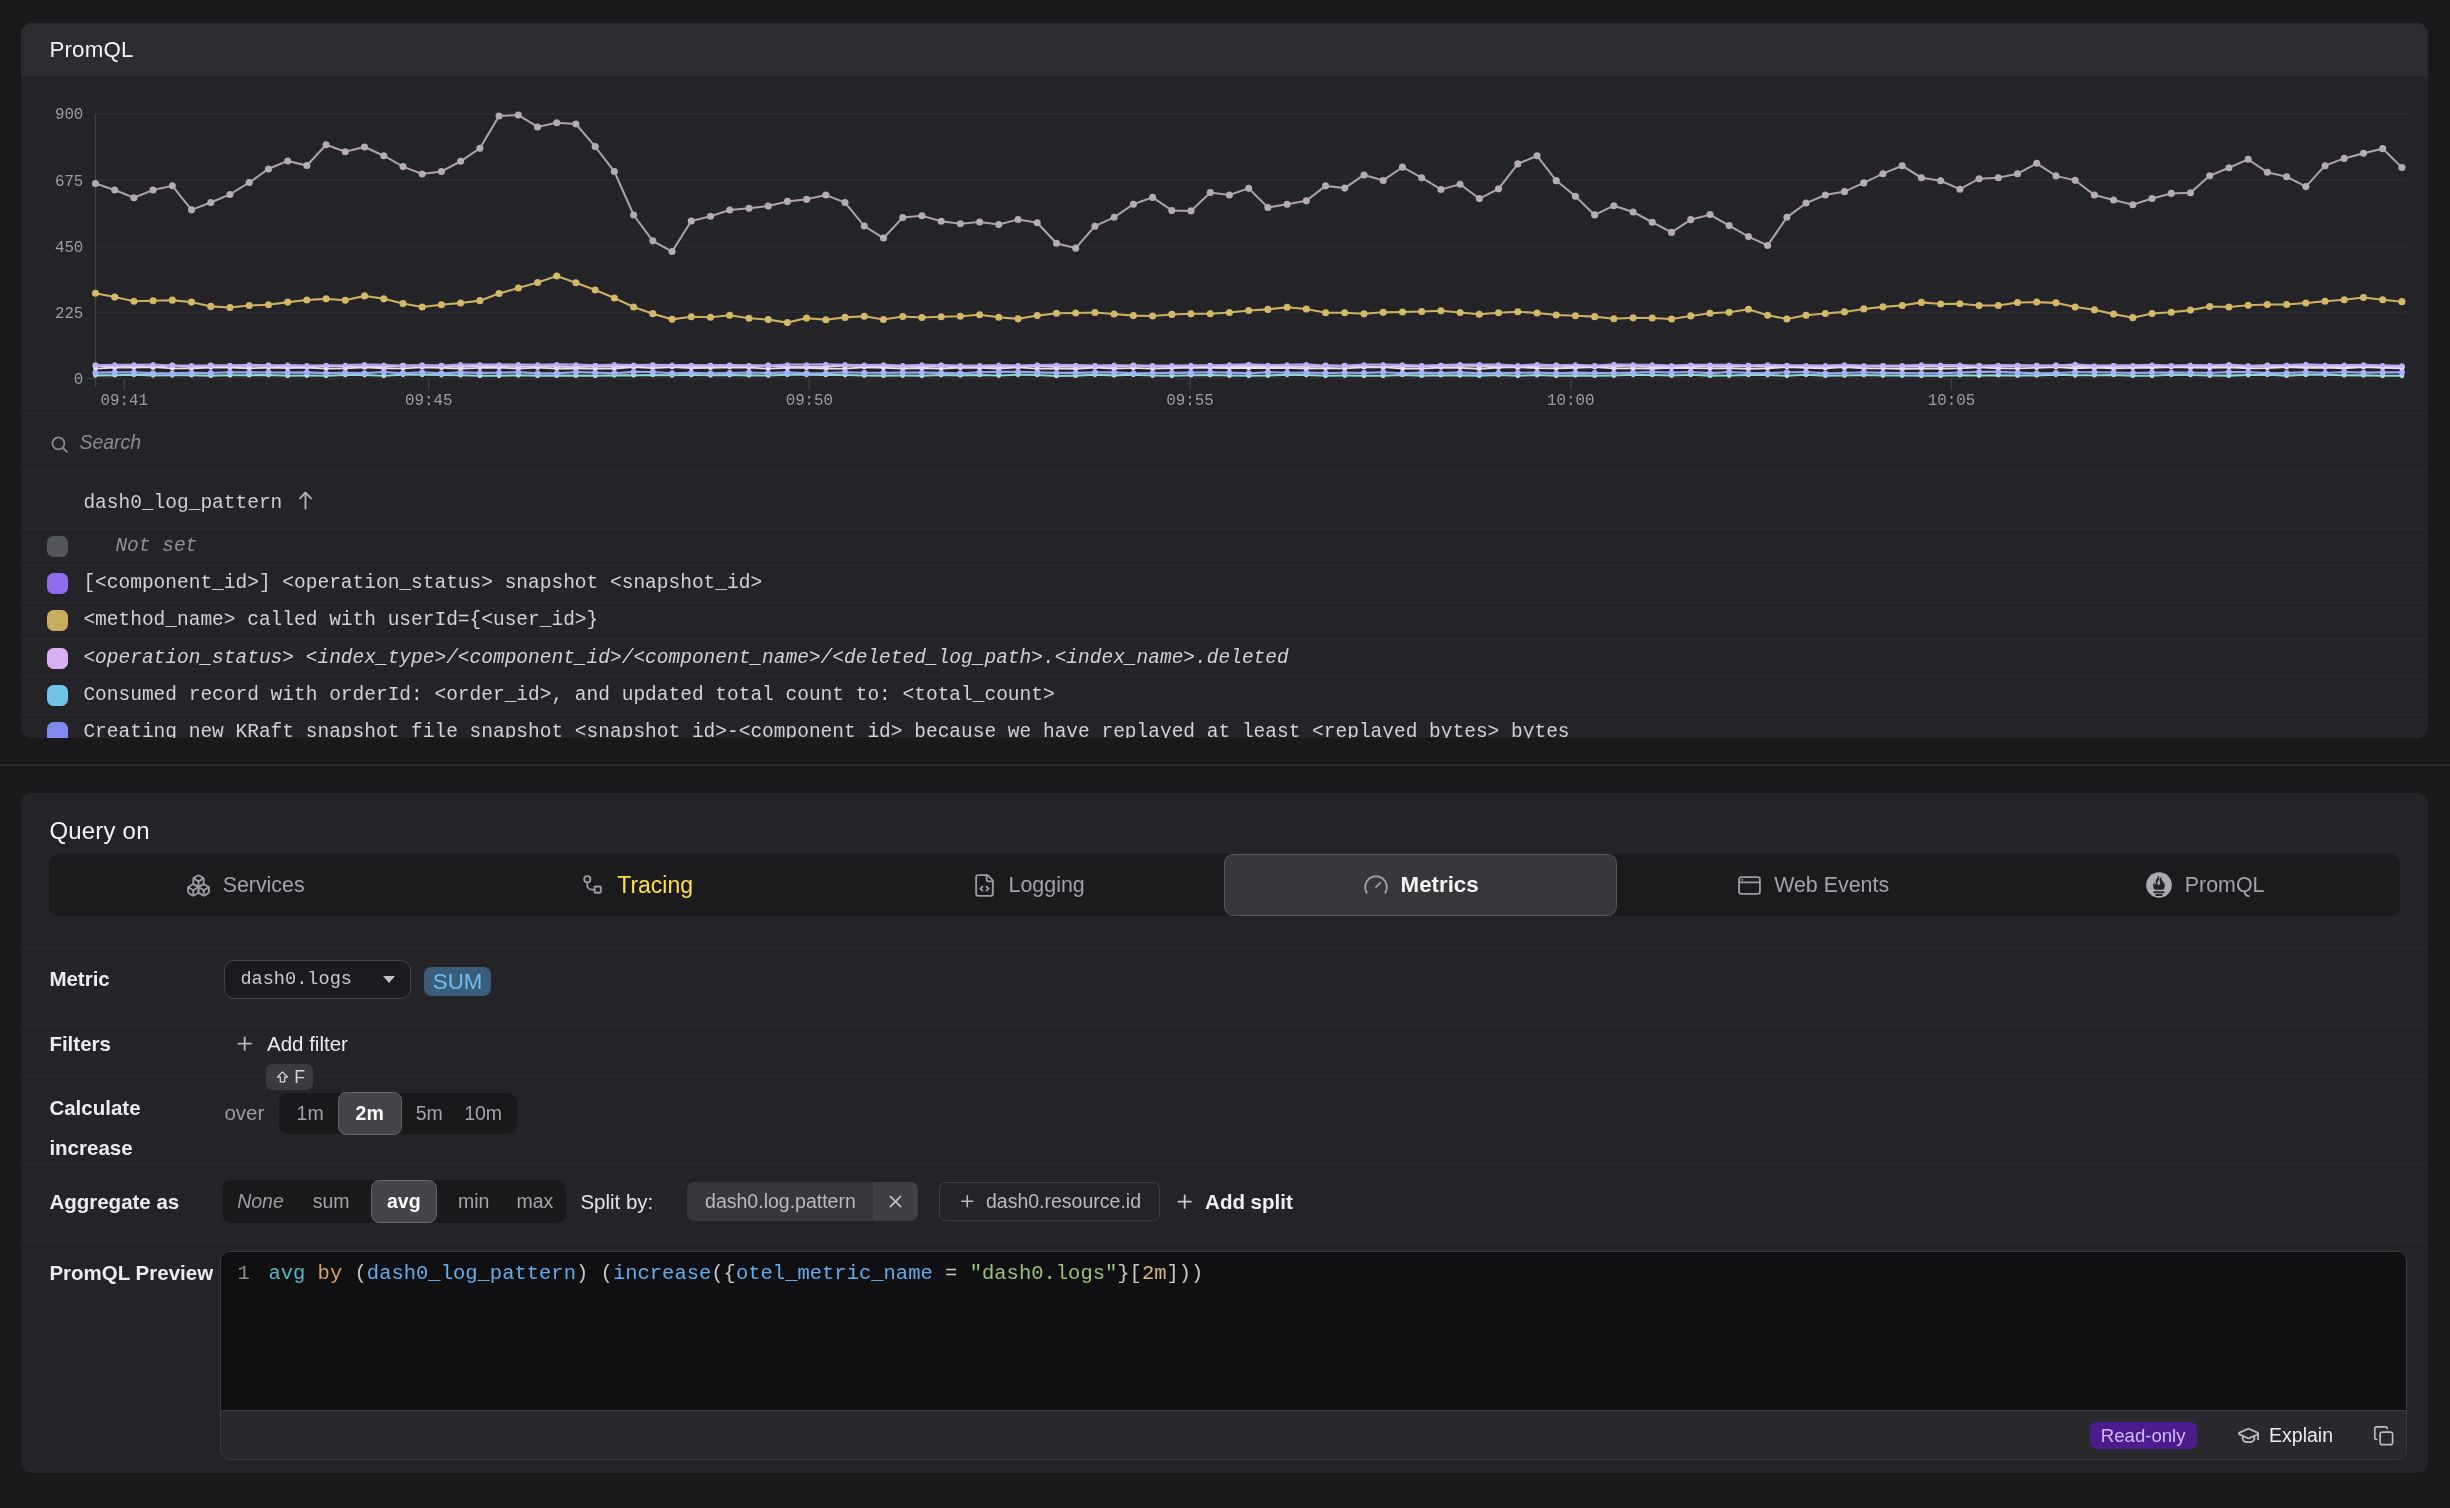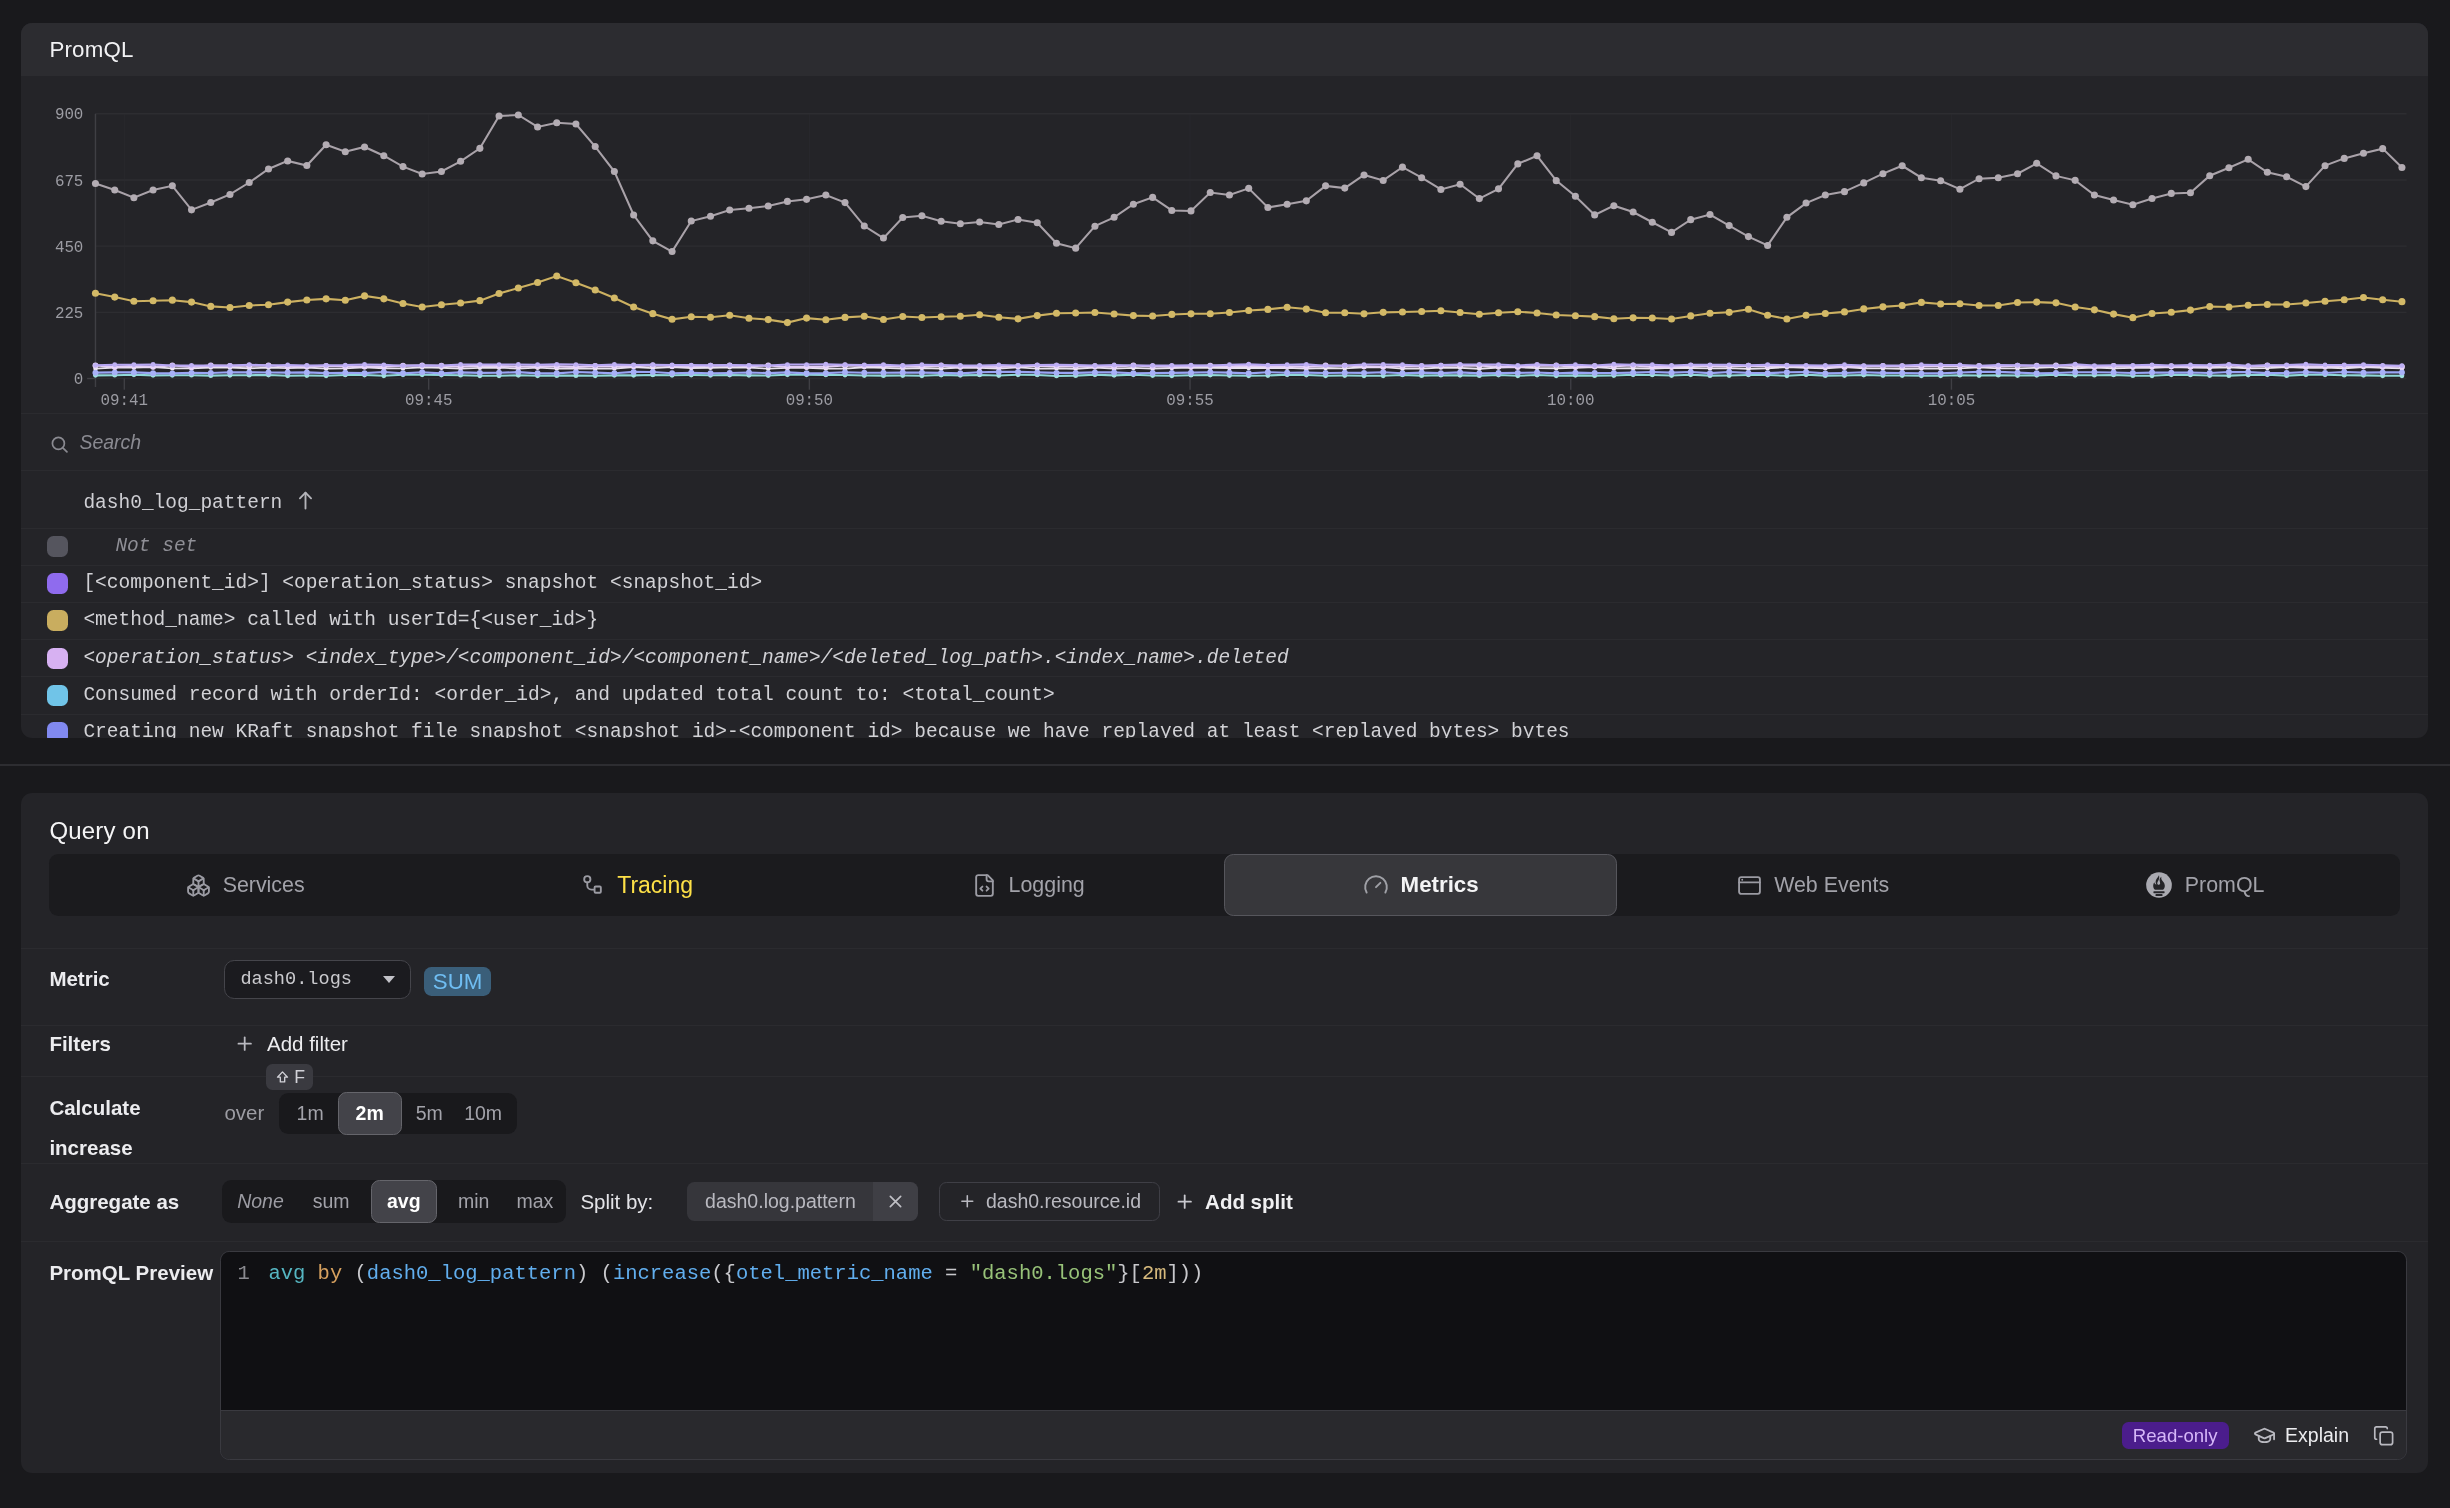--- a/index.html
+++ b/index.html
@@ -1088,21 +1088,21 @@
         <path d="M12 5v14"></path>
       </svg>
 <span style="font-size:20.5px;font-weight:600;color:#f0f0f2">Add split</span>
 </div>
 <div class="lbl" style="top:468px">PromQL Preview</div>
 <div style="position:absolute;left:199px;top:458px;width:2187px;height:209px;border:1.4px solid #3a3a40;border-radius:9.3px;overflow:hidden">
 <div style="position:absolute;top:0;left:0;width:100%;height:158px;background:#101013">
 <div class="mono" style="position:absolute;left:16px;top:10.2px;font-size:20.5px;color:#8a8a90">1</div>
 <div class="mono" style="position:absolute;left:47px;top:10.2px;font-size:20.5px;white-space:pre"><span style="color:#56b6c2">avg</span> <span style="color:#d7a15f">by</span> <span style="color:#c8c8cc">(</span><span style="color:#61aeee">dash0_log_pattern</span><span style="color:#c8c8cc">) (</span><span style="color:#61aeee">increase</span><span style="color:#c8c8cc">({</span><span style="color:#61aeee">otel_metric_name</span><span style="color:#c8c8cc"> = </span><span style="color:#98c379">"dash0.logs"</span><span style="color:#c8c8cc">}[</span><span style="color:#d7ba7d">2m</span><span style="color:#c8c8cc">]))</span></div>
 </div>
-<div style="position:absolute;left:0;top:158px;width:100%;height:50px;background:#29292d;border-top:0.9px solid #3a3a40;display:flex;align-items:center;justify-content:flex-end;padding-right:12px;gap:24px">
+<div style="position:absolute;left:0;top:158px;width:100%;height:50px;background:#29292d;border-top:0.9px solid #3a3a40;display:flex;align-items:center;justify-content:flex-end;padding-right:12px;gap:40px">
 <span style="background:#4b1d8c;color:#d5b6f8;font-size:18.6px;padding:2.8px 11.2px;border-radius:6.5px">Read-only</span>
 <span style="display:flex;align-items:center;gap:9.3px">
           <svg width="23" height="23" viewBox="0 0 24 24" fill="none" stroke="#b9b9c0" stroke-width="1.9" stroke-linecap="round" stroke-linejoin="round">
             <path d="M21.42 10.92a1 1 0 0 0 0-1.84l-8.58-3.91a2 2 0 0 0-1.66 0L2.6 9.08a1 1 0 0 0 0 1.83l8.58 3.91a2 2 0 0 0 1.66 0Z"></path>
             <path d="M22 10v6"></path>
             <path d="M6 12.5V16a6 3 0 0 0 12 0v-3.5"></path>
           </svg>
           <span style="font-size:19.5px;color:#ececef">Explain</span>
         </span>
 <svg width="21.4" height="21.4" viewBox="0 0 24 24" fill="none" stroke="#b9b9c0" stroke-width="1.9" stroke-linecap="round" stroke-linejoin="round">

